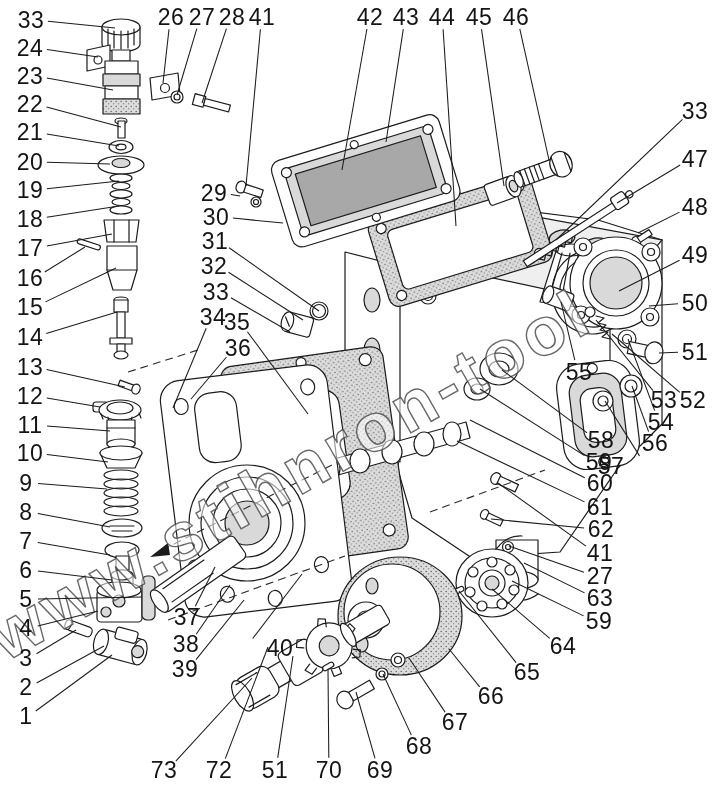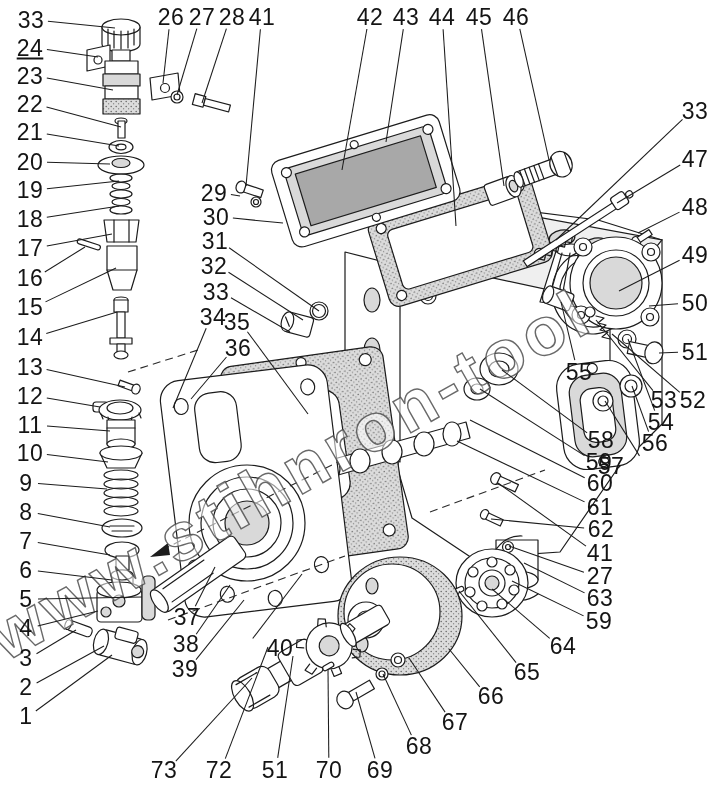--- a/index.html
+++ b/index.html
@@ -472,21 +472,21 @@
         <line x1="375.0" y1="758.3" x2="356" y2="692" class="leader"></line>
         <line x1="328.8" y1="757.8" x2="328" y2="669" class="leader"></line>
         <line x1="277.7" y1="757.9" x2="293" y2="656" class="leader"></line>
         <line x1="225.3" y1="758.6" x2="268" y2="647" class="leader"></line>
         <line x1="175.8" y1="761.2" x2="252" y2="678" class="leader"></line>
       </g>
 </svg>
 
 <div class="labels" id="labels-layer">
       <span class="callout" style="left: 31px; top: 20px;">33</span>
-      <span class="callout" style="left: 30px; top: 48px; text-decoration: underline;">24</span>
+      <span class="callout" style="left: 30px; top: 48px;">24</span>
       <span class="callout" style="left: 30px; top: 76px;">23</span>
       <span class="callout" style="left: 30px; top: 104px;">22</span>
       <span class="callout" style="left: 30px; top: 132px;">21</span>
       <span class="callout" style="left: 30px; top: 162px;">20</span>
       <span class="callout" style="left: 30px; top: 190px;">19</span>
       <span class="callout" style="left: 30px; top: 219px;">18</span>
       <span class="callout" style="left: 30px; top: 248px;">17</span>
       <span class="callout" style="left: 30px; top: 278px;">16</span>
       <span class="callout" style="left: 30px; top: 307px;">15</span>
       <span class="callout" style="left: 30px; top: 337px;">14</span>

